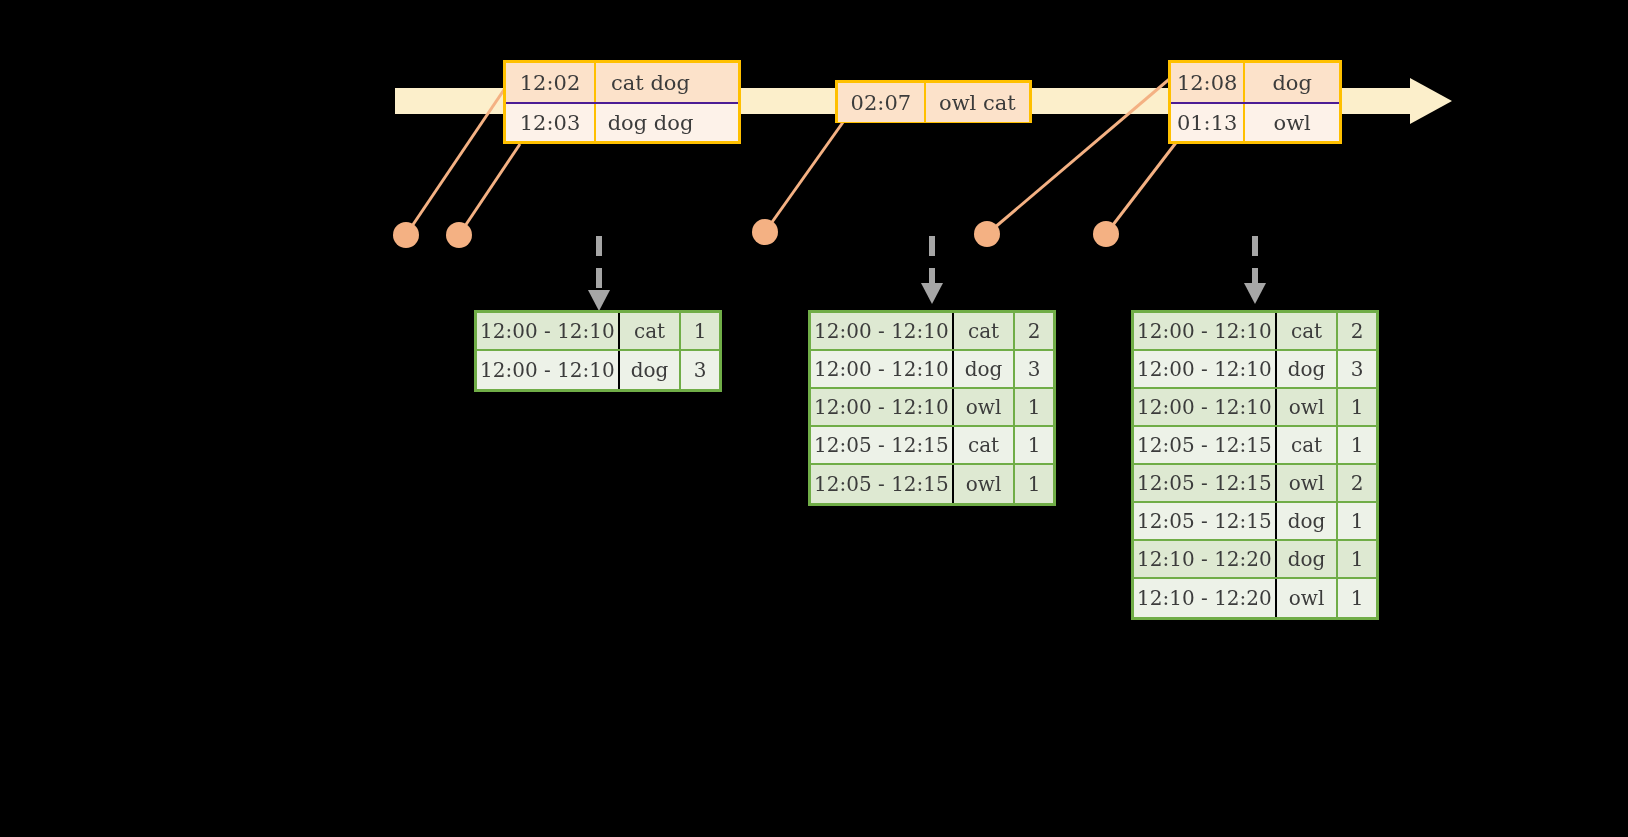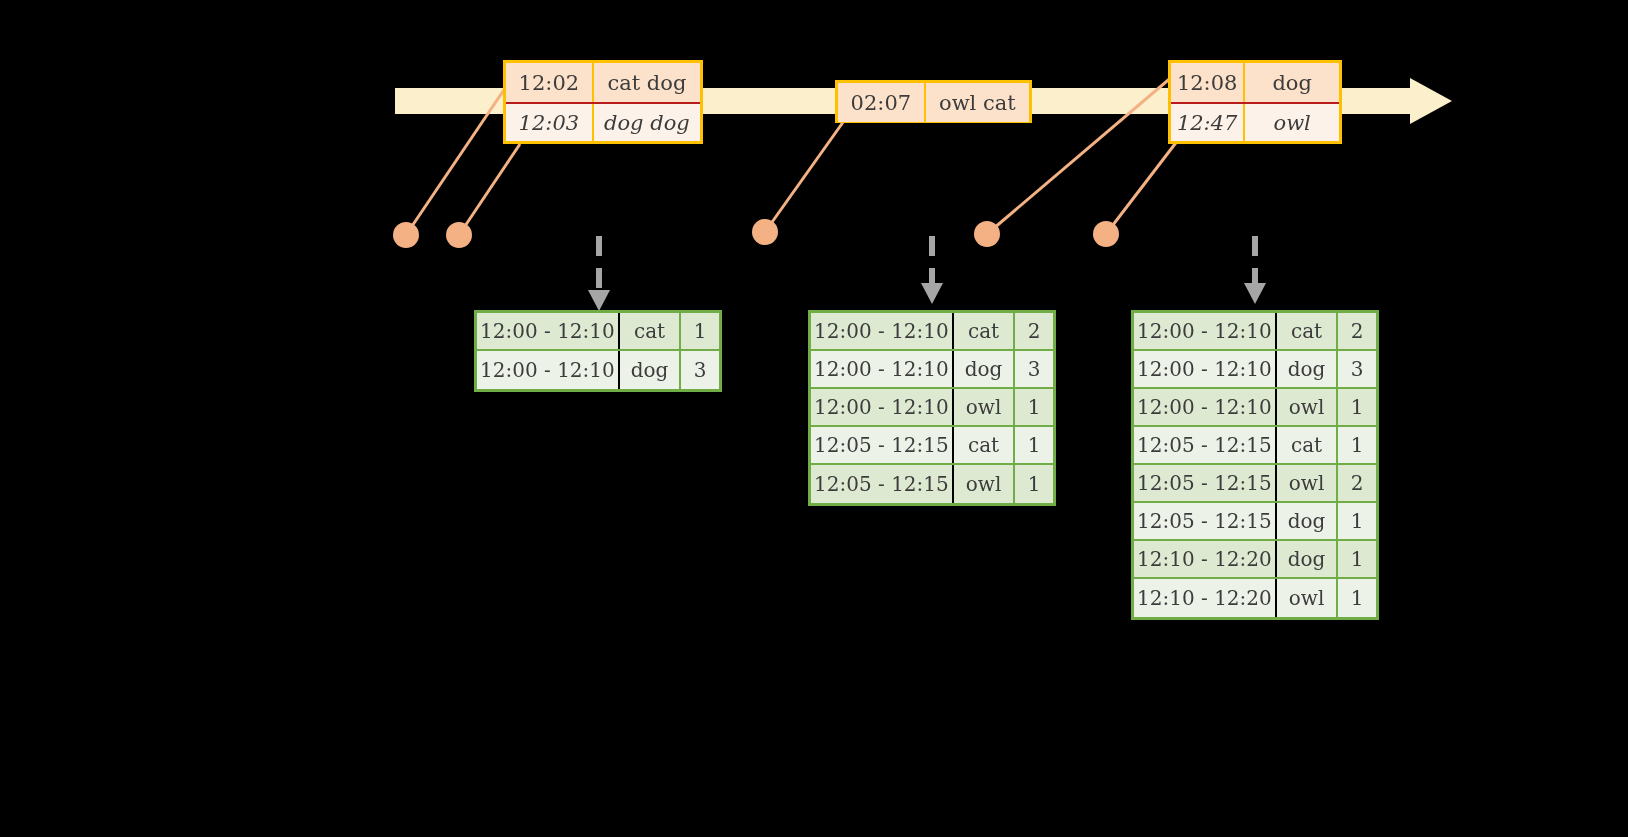--- a/index.html
+++ b/index.html
@@ -48,22 +48,21 @@
     border: 3px solid #FFC000;
     box-sizing: border-box;
     background: #FDF0E3;
   }
   .event-row {
     display: flex;
     height: 39px;
     box-sizing: border-box;
   }
   .event-row + .event-row {
-    border-top: 2px solid #b91c1c;
-    font-style: italic;
+    border-top: 2px solid #4c1d95;
   }
   .event-row.shade { background: #FCE2CA; }
   .event-row.plain { background: #FDF2E9; }
 
   .ev-time, .ev-words {
     display: flex;
     align-items: center;
     justify-content: center;
     box-sizing: border-box;
     font-size: 21px;
@@ -148,21 +147,21 @@
     <g>
       <line x1="932" y1="236" x2="932" y2="285" stroke="#A6A6A6" stroke-width="6" stroke-dasharray="20,12"></line>
       <polygon points="921,283 943,283 932,304" fill="#A6A6A6"></polygon>
     </g>
     <g>
       <line x1="1255" y1="236" x2="1255" y2="285" stroke="#A6A6A6" stroke-width="6" stroke-dasharray="20,12"></line>
       <polygon points="1244,283 1266,283 1255,304" fill="#A6A6A6"></polygon>
     </g>
   </svg>
 
-  <div class="event-box box-a" style="left:503px; top:60px; width:200px; height:84px;">
+  <div class="event-box box-a" style="left:503px; top:60px; width:238px; height:84px;">
     <div class="event-row shade">
       <div class="ev-time">12:02</div>
       <div class="ev-words">cat dog</div>
     </div>
     <div class="event-row plain">
       <div class="ev-time">12:03</div>
       <div class="ev-words">dog dog</div>
     </div>
   </div>
 
@@ -172,21 +171,21 @@
       <div class="ev-words">owl cat</div>
     </div>
   </div>
 
   <div class="event-box box-c" style="left:1168px; top:60px; width:174px; height:84px;">
     <div class="event-row shade">
       <div class="ev-time">12:08</div>
       <div class="ev-words">dog</div>
     </div>
     <div class="event-row plain">
-      <div class="ev-time">12:47</div>
+      <div class="ev-time">01:13</div>
       <div class="ev-words">owl</div>
     </div>
   </div>
 
   <div class="result-table t-one" style="left:474px; top:310px;">
     <div class="res-row shade">
       <div class="rc rc-window">12:00 - 12:10</div>
       <div class="rc rc-word">cat</div>
       <div class="rc rc-count">1</div>
     </div>

